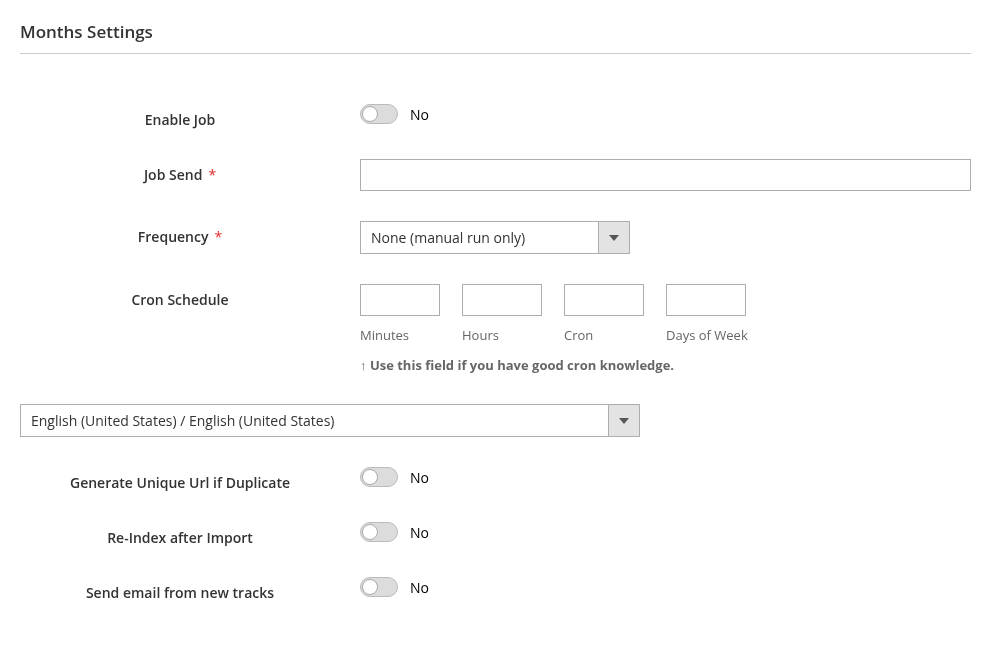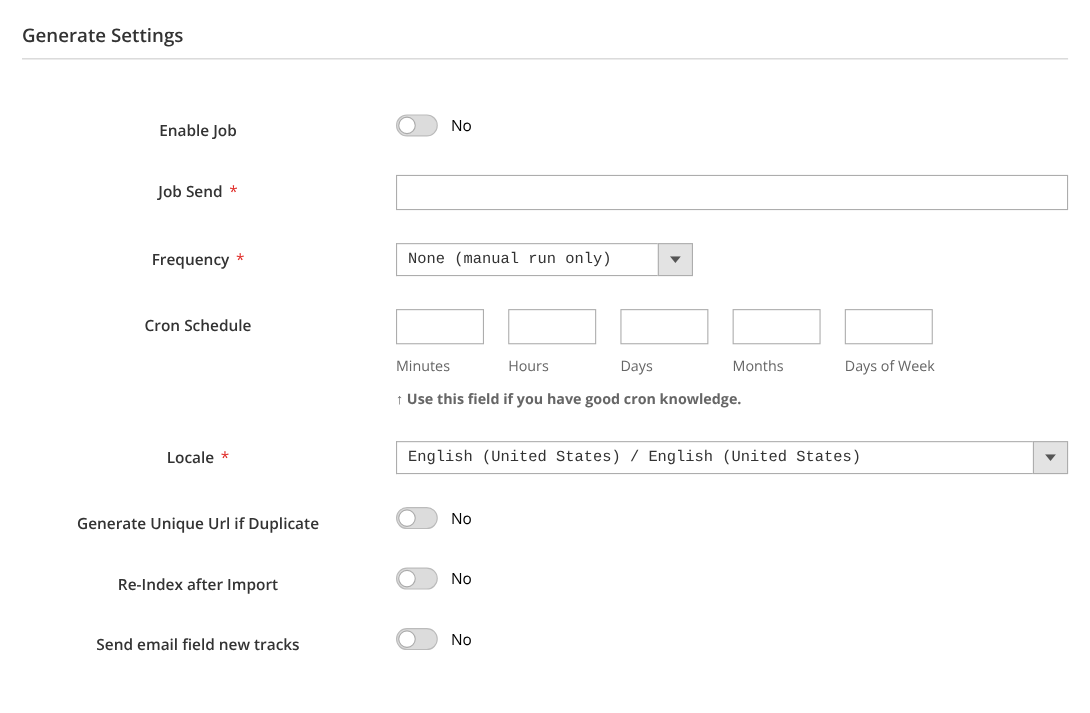--- a/index.html
+++ b/index.html
@@ -78,21 +78,20 @@
       width: 100%;
       height: 32px;
       border: 1px solid #adadad;
       padding: 0 10px;
       font-size: 14px;
       background: #fff;
     }
     .select-wrap {
       display: flex;
       align-items: stretch;
-      font-family: Liberation Mono, monospace;
     }
     .select-wrap.short {
       width: 270px;
     }
     .select-wrap.full {
       width: 100%;
     }
     .select-body {
       flex: 1;
       border: 1px solid #adadad;
@@ -142,21 +141,21 @@
     .cron-note {
       margin-top: 12px;
       font-size: 13px;
       color: #666;
       font-weight: bold;
     }
   </style>
 </head>
 <body>
 
-<div class="section-title">Generate Settings</div>
+<div class="section-title">Months Settings</div>
 
 <div class="form-row">
   <div class="form-label-col">Enable Job</div>
   <div class="form-control-col">
     <div class="toggle-row">
       <div class="toggle">
         <div class="toggle-knob"></div>
       </div>
       <span class="toggle-text">No</span>
     </div>
@@ -195,39 +194,32 @@
       <div class="cron-item">
         <input type="text" class="cron-input" style="">
         <span class="cron-sublabel">Minutes</span>
       </div>
       <div class="cron-item">
         <input type="text" class="cron-input" style="">
         <span class="cron-sublabel">Hours</span>
       </div>
       <div class="cron-item">
         <input type="text" class="cron-input" style="">
-        <span class="cron-sublabel">Days</span>
-      </div>
-      <div class="cron-item">
-        <input type="text" class="cron-input" style="">
-        <span class="cron-sublabel">Months</span>
+        <span class="cron-sublabel">Cron</span>
       </div>
       <div class="cron-item">
         <input type="text" class="cron-input" style="">
         <span class="cron-sublabel">Days of Week</span>
       </div>
     </div>
     <div class="cron-note">↑ Use this field if you have good cron knowledge.</div>
   </div>
 </div>
 
 <div class="form-row">
-  <div class="form-label-col">
-    <span>Locale</span><span class="required-mark">*</span>
-  </div>
   <div class="form-control-col">
     <div class="select-wrap full">
       <div class="select-body">English (United States) / English (United States)</div>
       <div class="select-arrow">
         <svg viewBox="0 0 10 6">
             <path d="M0 0 L5 6 L10 0 Z" fill="#555"></path>
           </svg>
       </div>
     </div>
   </div>
@@ -251,21 +243,21 @@
     <div class="toggle-row">
       <div class="toggle">
         <div class="toggle-knob"></div>
       </div>
       <span class="toggle-text">No</span>
     </div>
   </div>
 </div>
 
 <div class="form-row">
-  <div class="form-label-col">Send email field new tracks</div>
+  <div class="form-label-col">Send email from new tracks</div>
   <div class="form-control-col">
     <div class="toggle-row">
       <div class="toggle">
         <div class="toggle-knob"></div>
       </div>
       <span class="toggle-text">No</span>
     </div>
   </div>
 </div>
 

